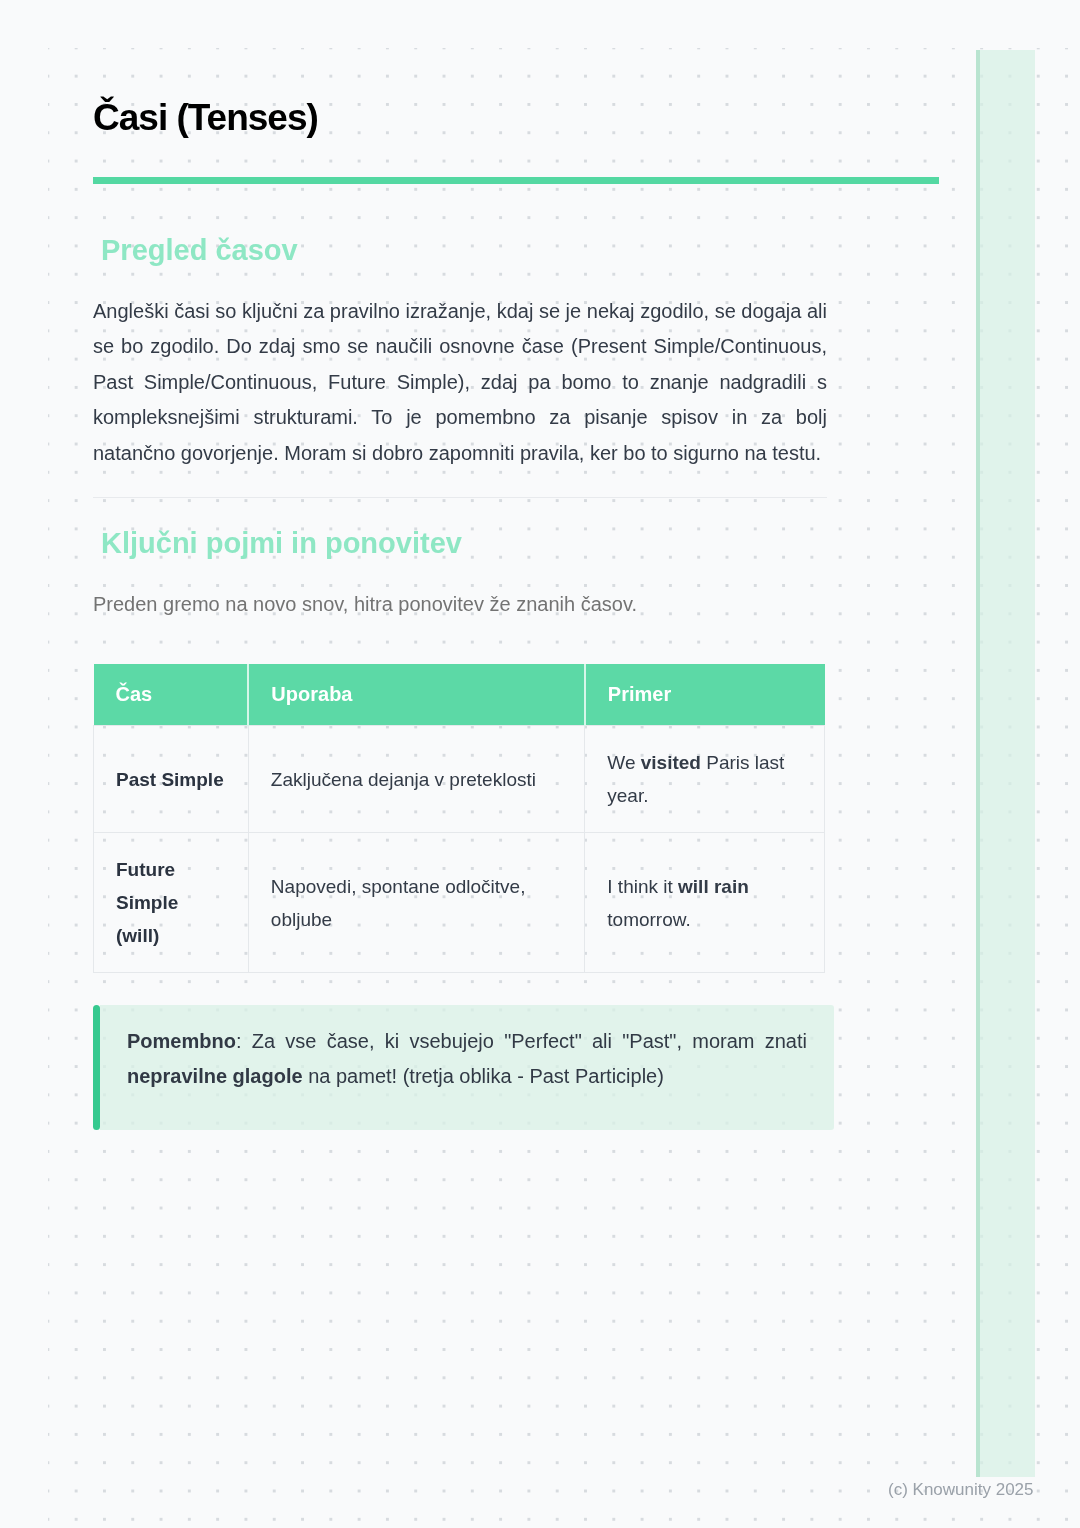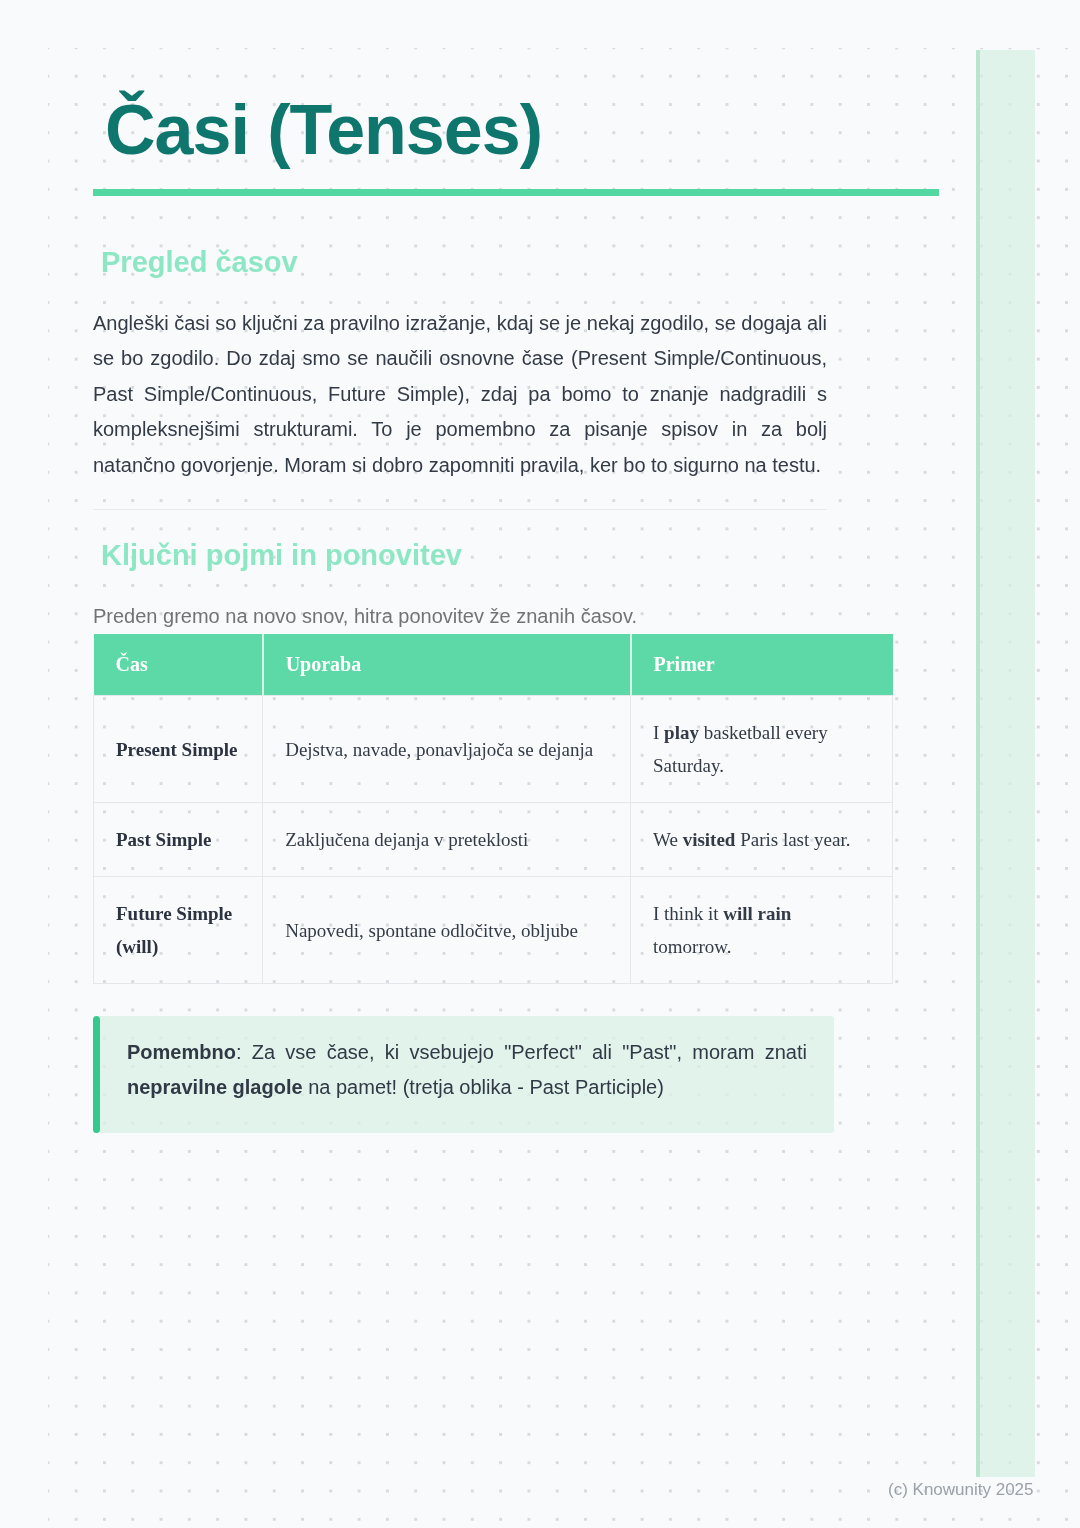--- a/index.html
+++ b/index.html
@@ -14,46 +14,46 @@
     background-image:radial-gradient(circle,#d7dbdf 1.4px,transparent 1.5px);
     background-size:28.3px 28.3px;background-position:14px 14px;
   }
   .stripe{
     position:absolute;left:976px;top:50px;width:55px;height:1427px;z-index:1;
     background:rgba(214,240,228,0.72);
     border-left:4px solid rgba(178,224,203,0.85);
   }
   .content{position:relative;z-index:2;padding:86px 0 0 93px;width:734px;}
   h1{
-    margin:12px;font-size:70px;line-height:64px;font-weight:bold;
-    color:#0f766e;letter-spacing:-1px;
+    margin:0;font-size:37px;line-height:64px;font-weight:bold;
+    color:#000000;letter-spacing:-1px;
   }
   .rule{width:846px;height:7px;background:#54d8a2;margin-top:27px;}
   h2{margin:48px 8px 0;font-size:29px;line-height:36px;font-weight:bold;color:#8ee7c4;}
   h2.second{margin-top:27px;}
   p.lead{margin:26px 0 0;font-size:20px;line-height:35.4px;text-align:justify;color:#333b47;}
   p.intro{margin:26px 0 0;font-size:20px;line-height:35px;color:#737373;}
   .divider{margin-top:26px;width:734px;height:1px;background:#e8eaed;}
-  table.tbl{border-collapse:collapse;width:800px;font-family:Liberation Serif, serif;}
+  table.tbl{margin-top:42px;border-collapse:collapse;width:732px;}
   .tbl th{
     background:#5cd9a6;color:#ffffff;font-size:20px;font-weight:bold;
     text-align:left;padding:19px 22px;
   }
   .tbl th + th{border-left:2px solid rgba(255,255,255,0.75);}
   .tbl td{
     border:1px solid #e5e8eb;padding:20px 22px;font-size:19px;line-height:33px;
     vertical-align:middle;color:#333b47;
   }
   .tbl td.tense{font-weight:bold;color:#2b3340;}
   .tbl tr.alt td{background:#f5f6f8;}
   .callout{display:flex;margin-top:32px;width:741px;}
   .callout-bar{flex:none;width:7px;border-radius:5px;background:#36c98f;}
   .callout-body{
     flex:1;background:rgba(216,240,230,0.75);
-    padding:19px 27px 28px 27px;font-size:20px;line-height:35px;
+    padding:19px 27px 36px 27px;font-size:20px;line-height:35px;
     text-align:justify;color:#313945;border-radius:0 3px 3px 0;
   }
   .footer{position:absolute;left:888px;top:1480px;z-index:3;font-size:17px;color:#9aa1a9;}
 </style>
 </head>
 <body>
 
 <div class="dots"></div>
 <div class="stripe"></div>
 
@@ -77,25 +77,20 @@
     </colgroup>
     <thead>
       <tr>
         <th>Čas</th>
         <th>Uporaba</th>
         <th>Primer</th>
       </tr>
     </thead>
     <tbody>
       <tr>
-        <td class="tense">Present Simple</td>
-        <td>Dejstva, navade, ponavljajoča se dejanja</td>
-        <td>I <b>play</b> basketball every Saturday.</td>
-      </tr>
-      <tr>
         <td class="tense">Past Simple</td>
         <td>Zaključena dejanja v preteklosti</td>
         <td>We <b>visited</b> Paris last year.</td>
       </tr>
       <tr>
         <td class="tense">Future Simple (will)</td>
         <td>Napovedi, spontane odločitve, obljube</td>
         <td>I think it <b>will rain</b> tomorrow.</td>
       </tr>
     </tbody>

